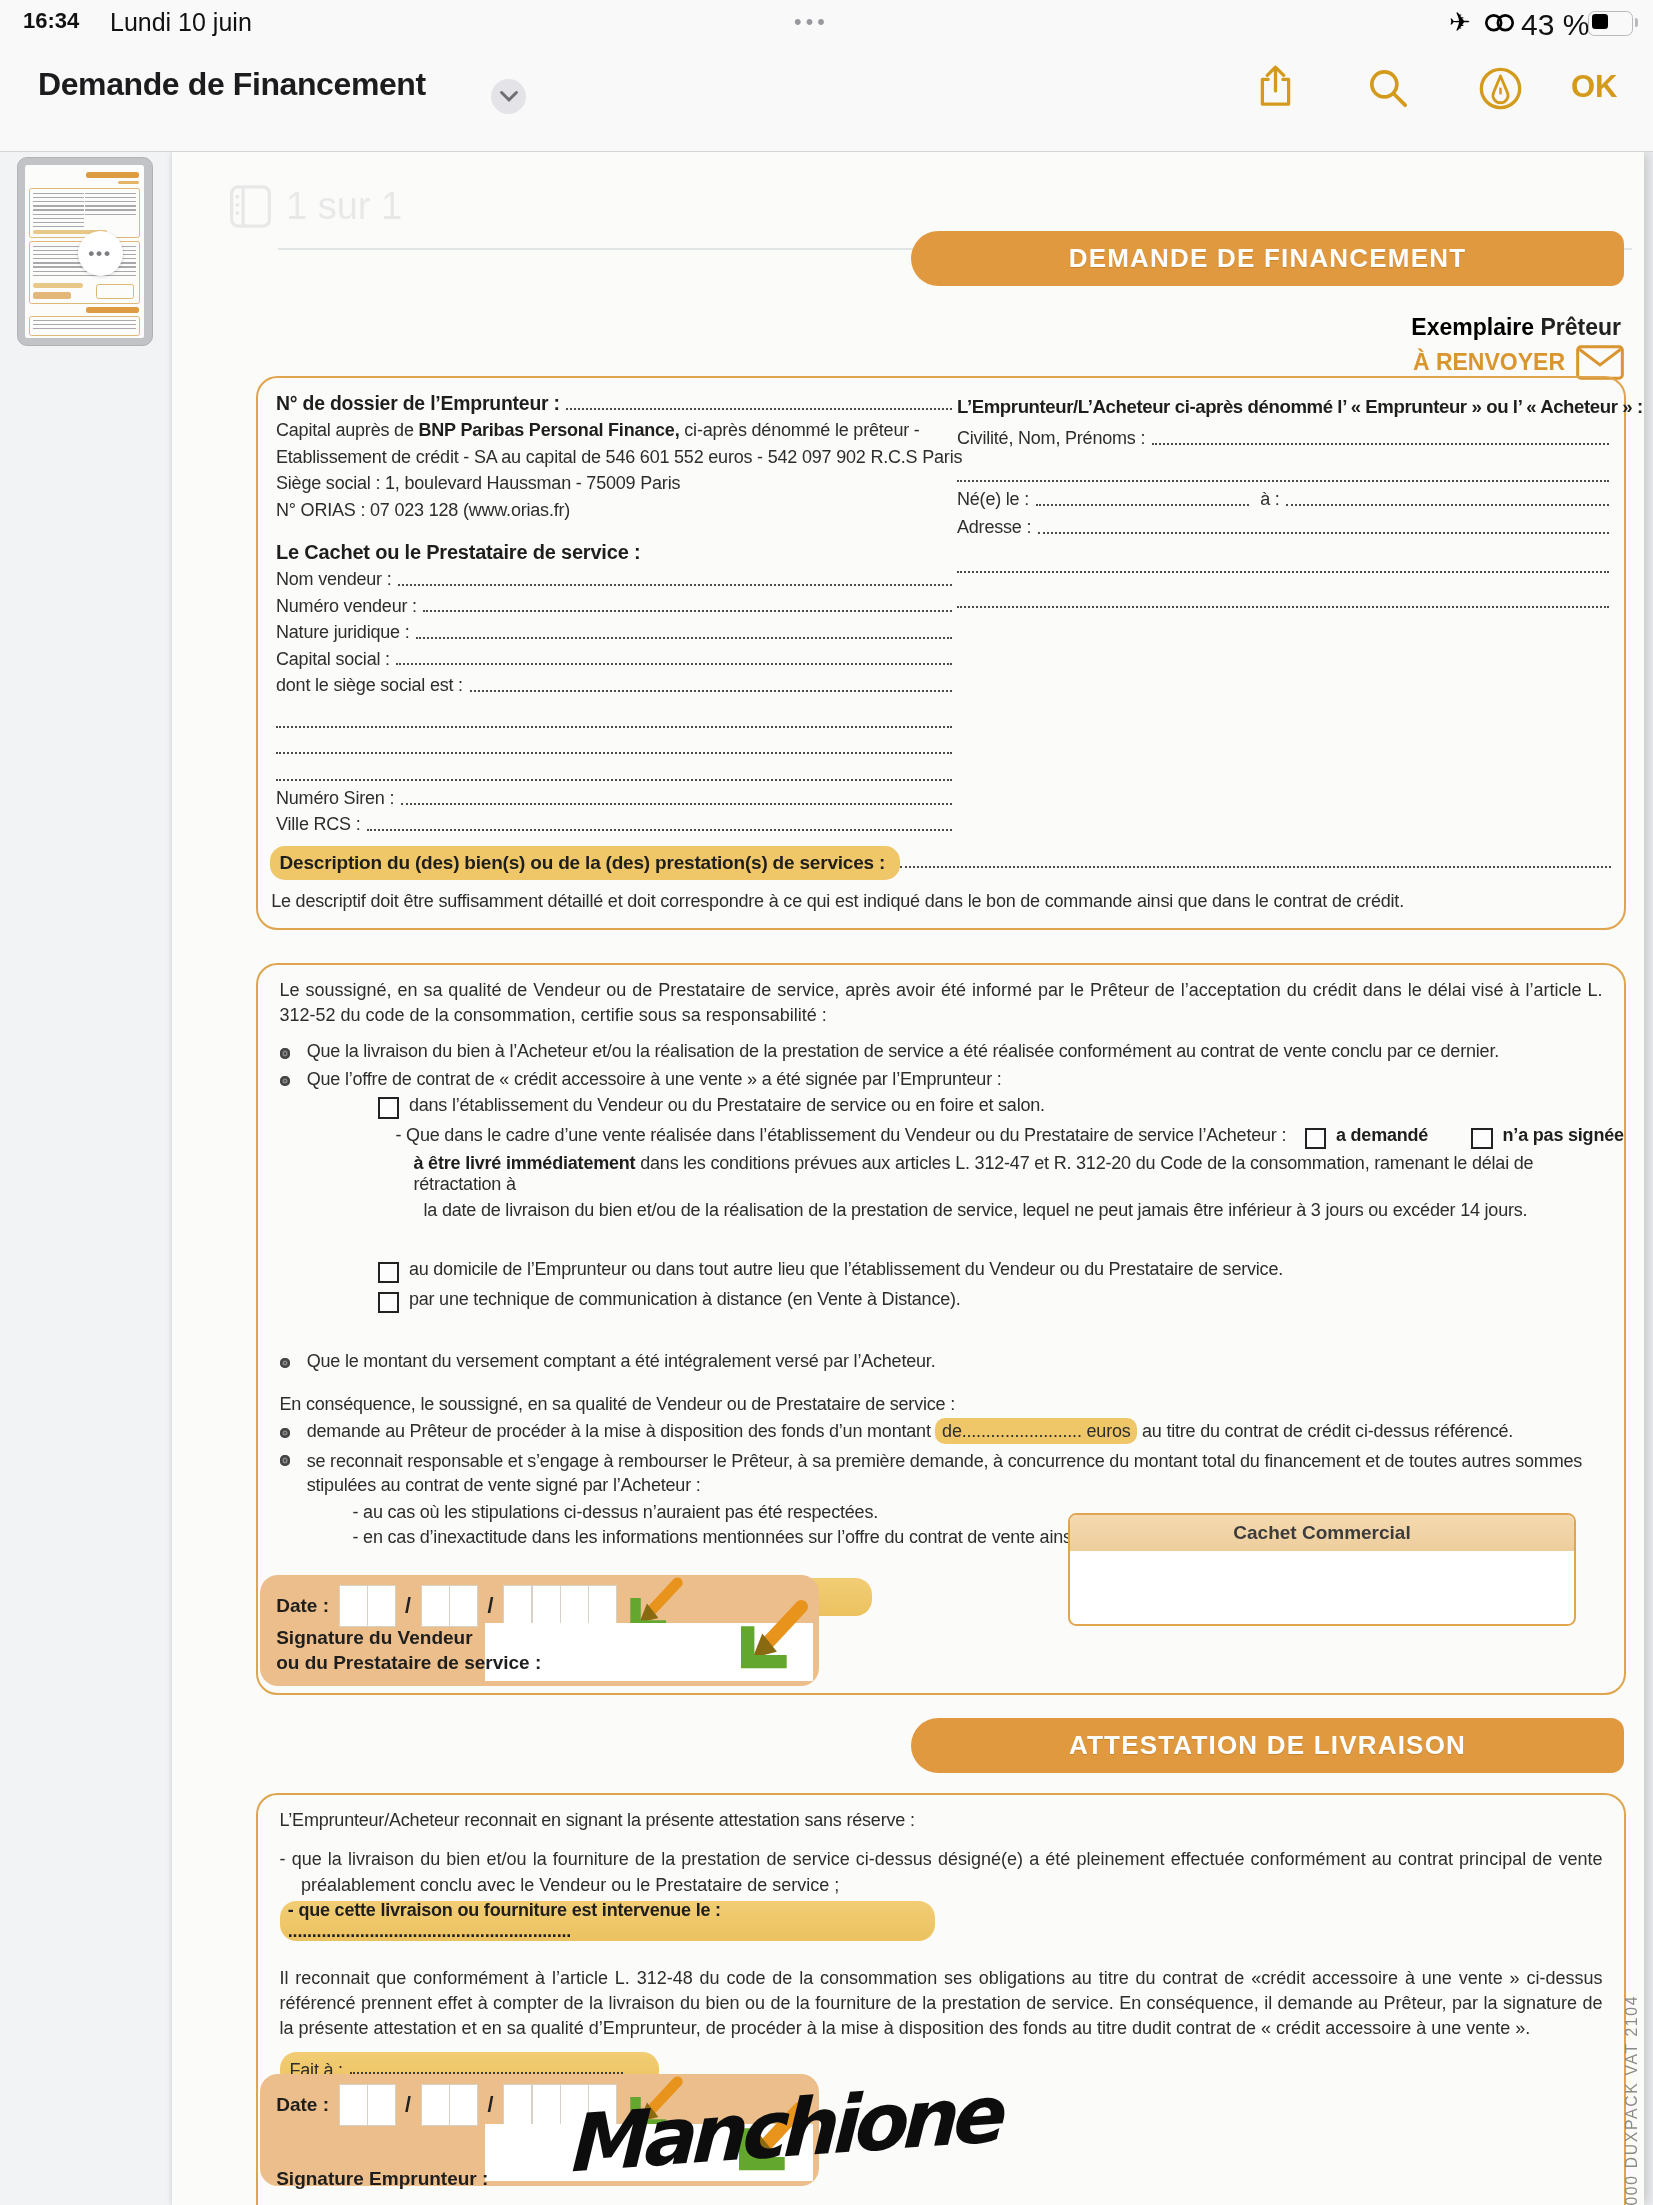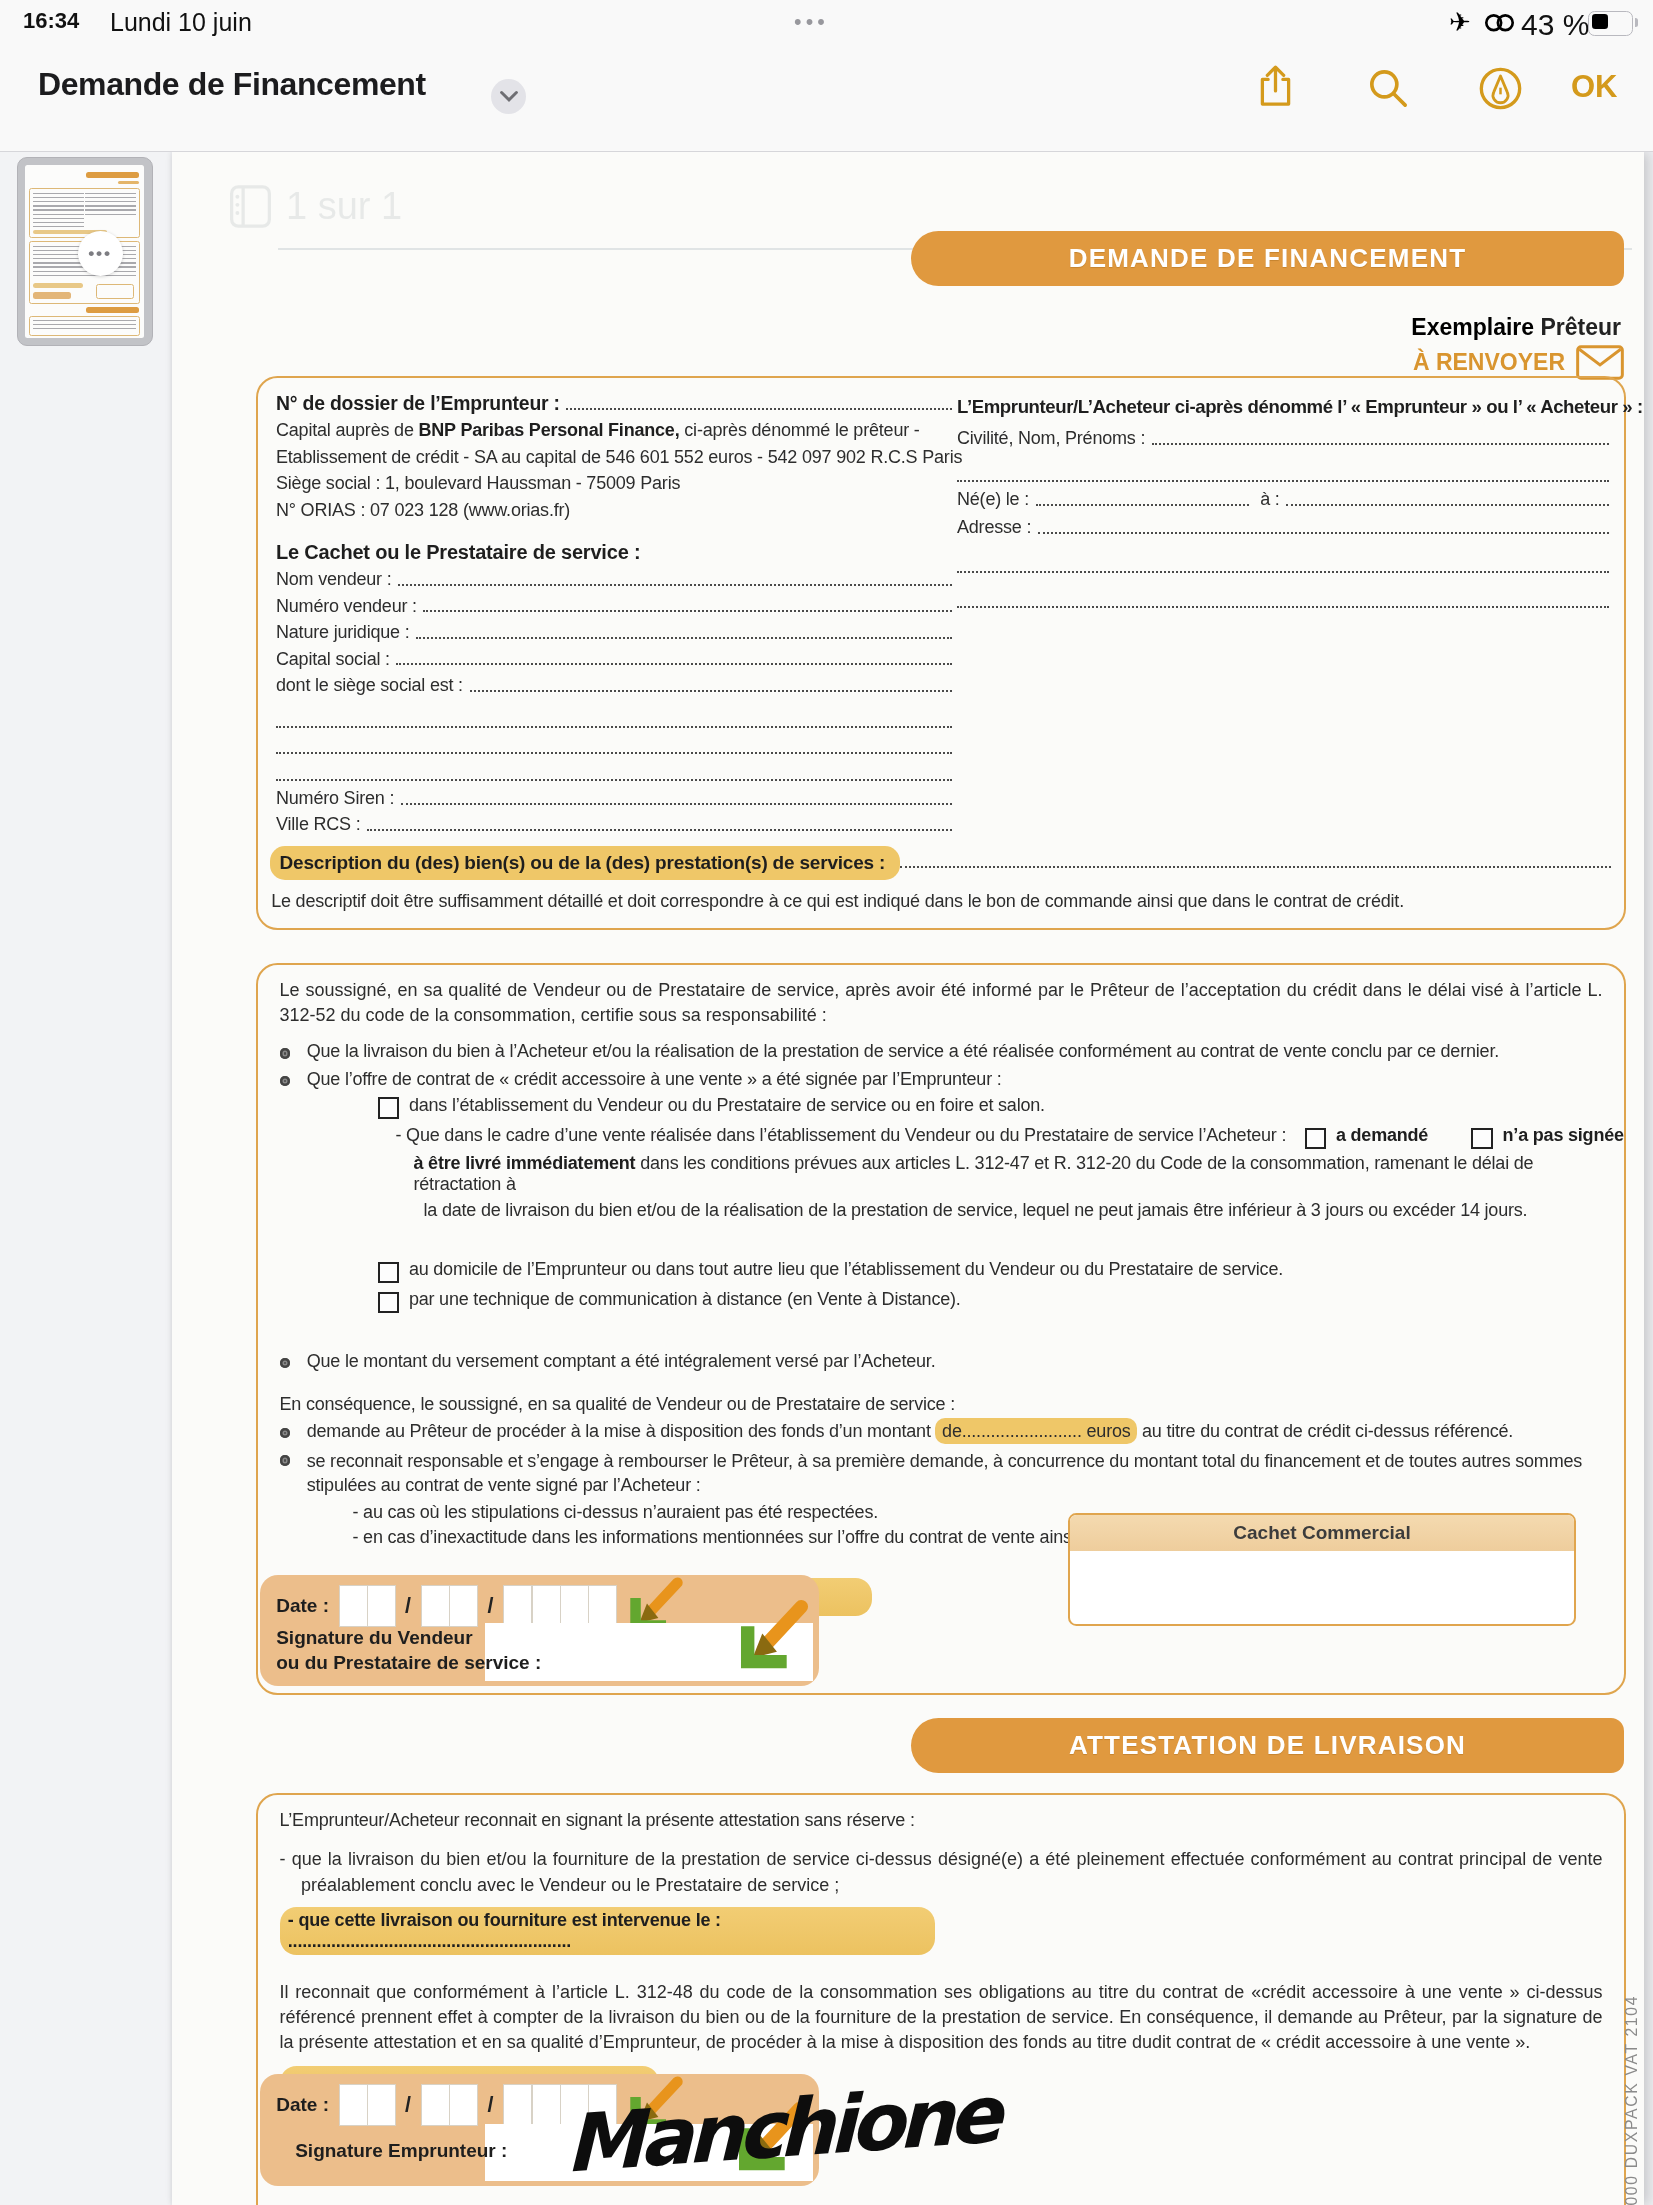--- a/index.html
+++ b/index.html
@@ -391,21 +391,21 @@
         </span>
       </div>
     </div>
 
     <div class="banner" style="top:1566px;">ATTESTATION DE LIVRAISON</div>
 
     <div class="obox" style="top:1641px;height:430px;">
       <div class="flow">
         <div class="t" style="margin-top:1.7px;">L’Emprunteur/Acheteur reconnait en signant la présente attestation sans réserve :</div>
         <div class="para" style="margin-top:15px;padding-left:21.5px;text-indent:-21.5px;line-height:26px;">- que la livraison du bien et/ou la fourniture de la prestation de service ci-dessus désigné(e) a été pleinement effectuée conformément au contrat principal de vente préalablement conclu avec le Vendeur ou le Prestataire de service ;</div>
-        <div class="fait-pill" style="width:655px;margin-top:9px;height:48px;padding-left:8.3px;">
+        <div class="fait-pill" style="width:655px;margin-top:3px;height:40px;padding-left:8.3px;">
           <span class="t b">- que cette livraison ou fourniture est intervenue le : ...........................................................</span>
         </div>
         <div class="para" style="margin-top:25px;line-height:25px;">Il reconnait que conformément à l’article L. 312-48 du code de la consommation ses obligations au titre du contrat de «crédit accessoire à une vente » ci-dessus référencé prennent effet à compter de la livraison du bien ou de la fourniture de la prestation de service. En conséquence, il demande au Prêteur, par la signature de la présente attestation et en sa qualité d’Emprunteur, de procéder à la mise à disposition des fonds au titre dudit contrat de « crédit accessoire à une vente ».</div>
         <div class="fait-pill" style="width:379px;margin-top:11.6px;height:36px;">
           <span class="t">Fait à :</span>
           <span class="dots" style="width:273px;flex:0 0 auto;margin-left:6.6px;"></span>
         </div>
       </div>
 
       <div class="dblock" style="left:1.7px;top:279px;height:112px;">
@@ -423,21 +423,21 @@
             <span class="dcell"></span>
         </div>
         <span style="position:absolute;left:365px;top:0px;">
           <svg width="63" height="61" viewBox="0 0 64 64">
               <line x1="54" y1="8" x2="26" y2="38" stroke="#e8941c" stroke-width="11" stroke-linecap="round"></line>
               <polygon points="14,50 34,45 22,30" fill="#8a6a10"></polygon>
               <path d="M10 24 V53 H42" fill="none" stroke="#63a72f" stroke-width="11"></path>
             </svg>
         </span>
         <div class="sigarea" style="left:225px;top:50px;right:5.8px;bottom:5px;"></div>
-        <span class="siglab" style="top:64px;margin-left:19px;">Signature Emprunteur :</span>
+        <span class="siglab" style="top:92px;">Signature Emprunteur :</span>
         <span style="position:absolute;right:6.6px;top:25px;">
           <svg width="79" height="78" viewBox="0 0 64 64">
               <line x1="54" y1="8" x2="26" y2="38" stroke="#e8941c" stroke-width="11" stroke-linecap="round"></line>
               <polygon points="14,50 34,45 22,30" fill="#8a6a10"></polygon>
               <path d="M10 24 V53 H42" fill="none" stroke="#63a72f" stroke-width="11"></path>
             </svg>
         </span>
       </div>
 
       <span class="signature" style="left:314px;top:288px;">Manchione</span>

